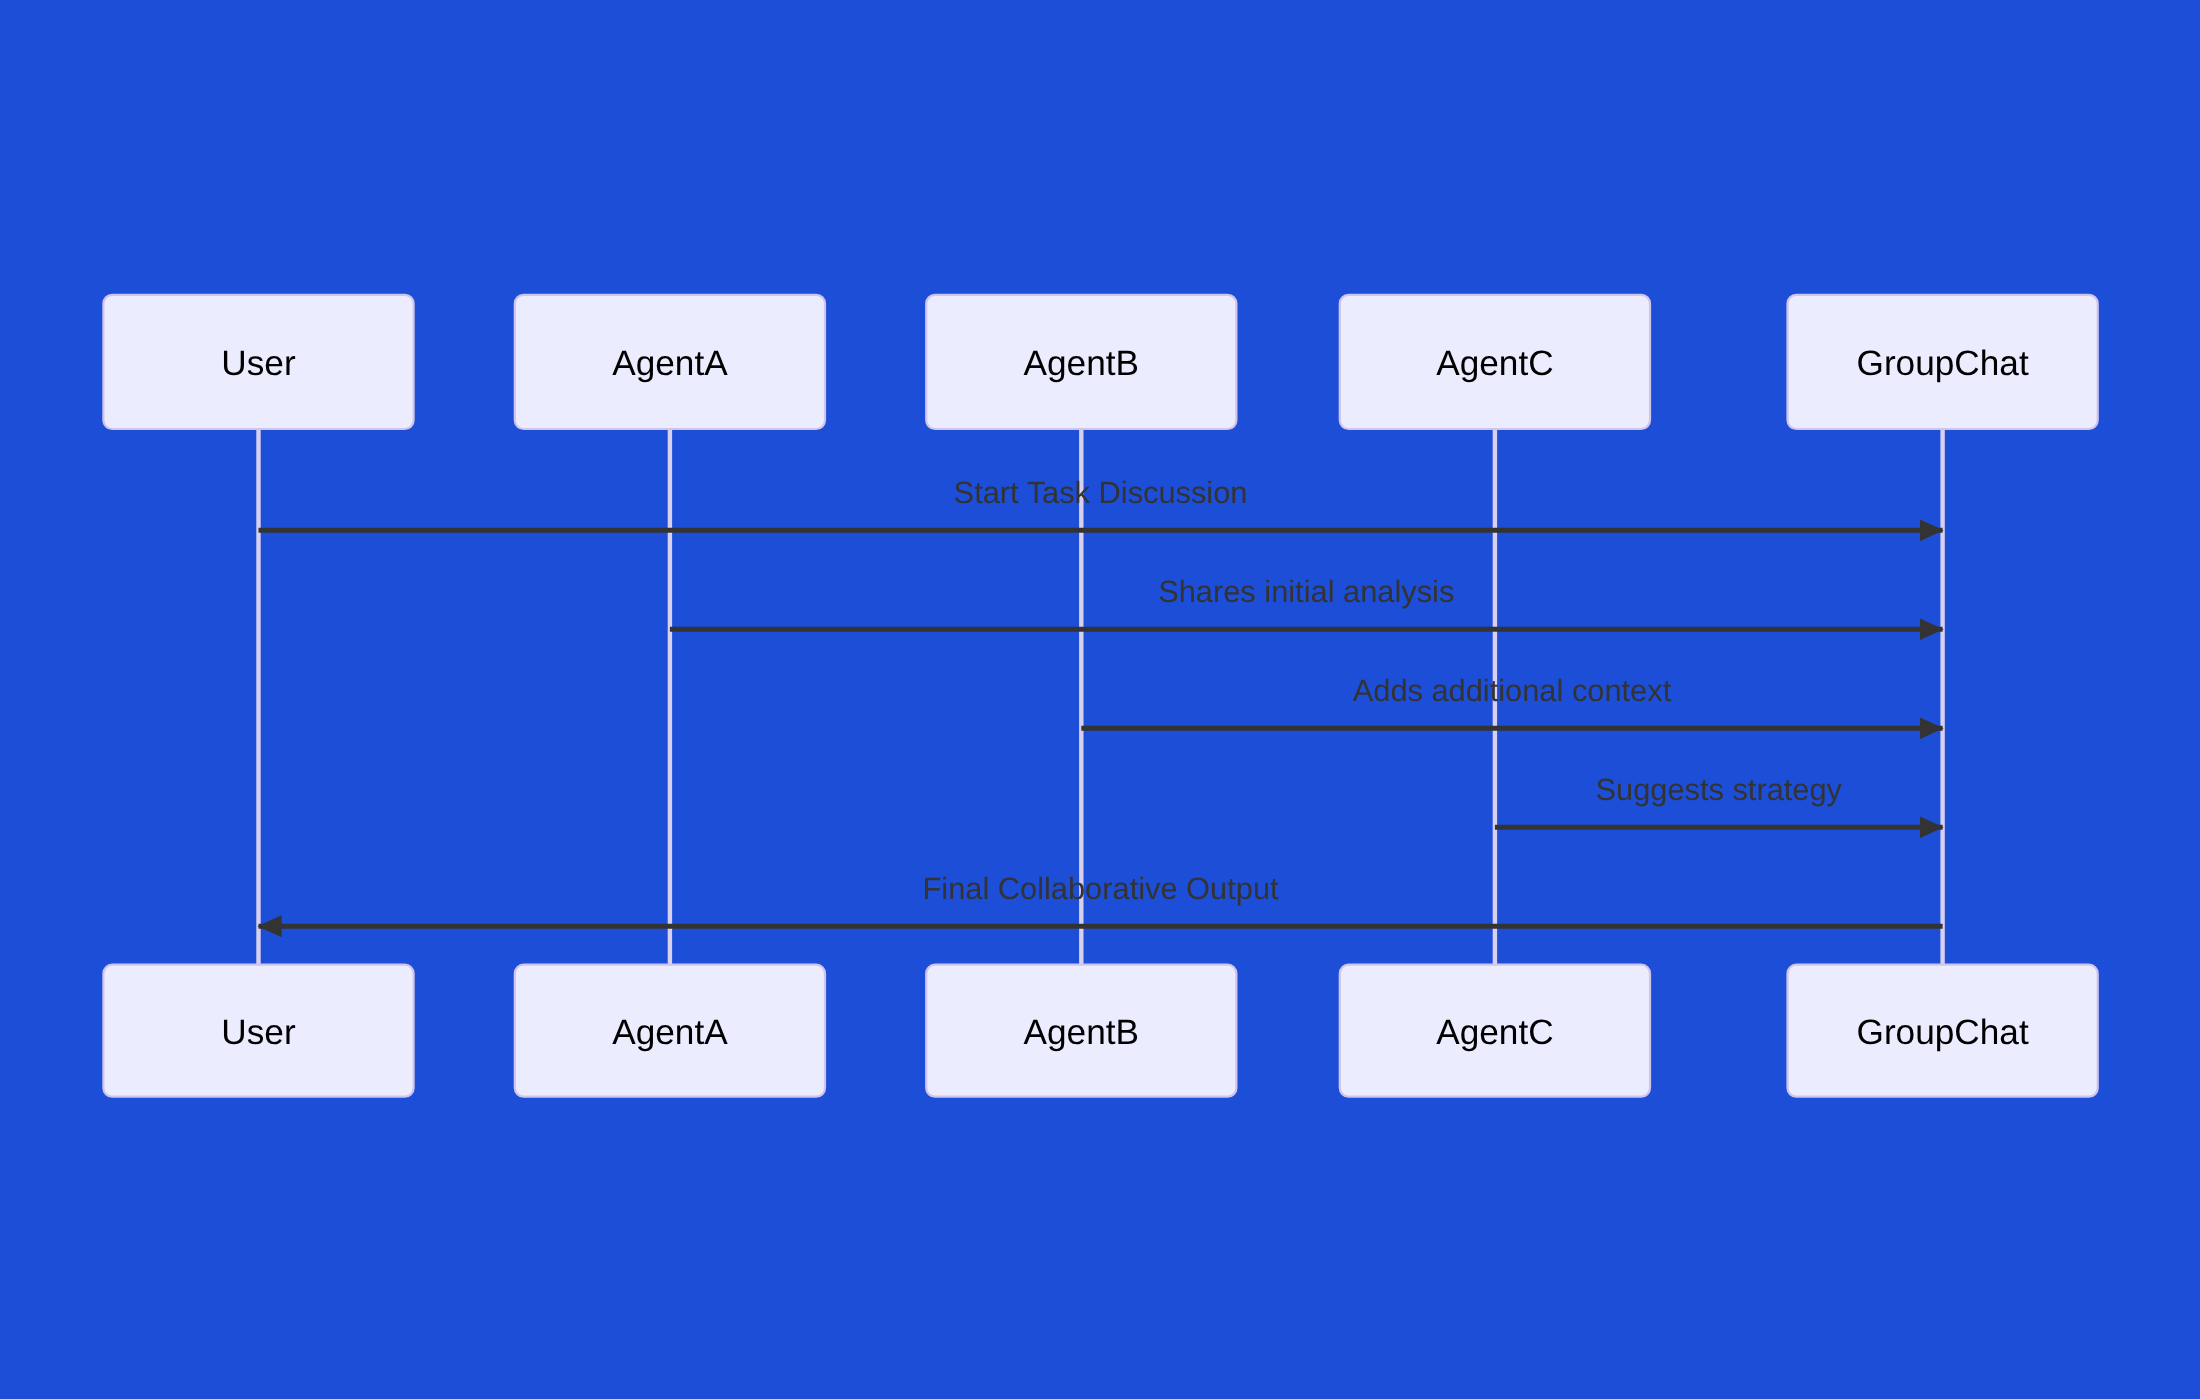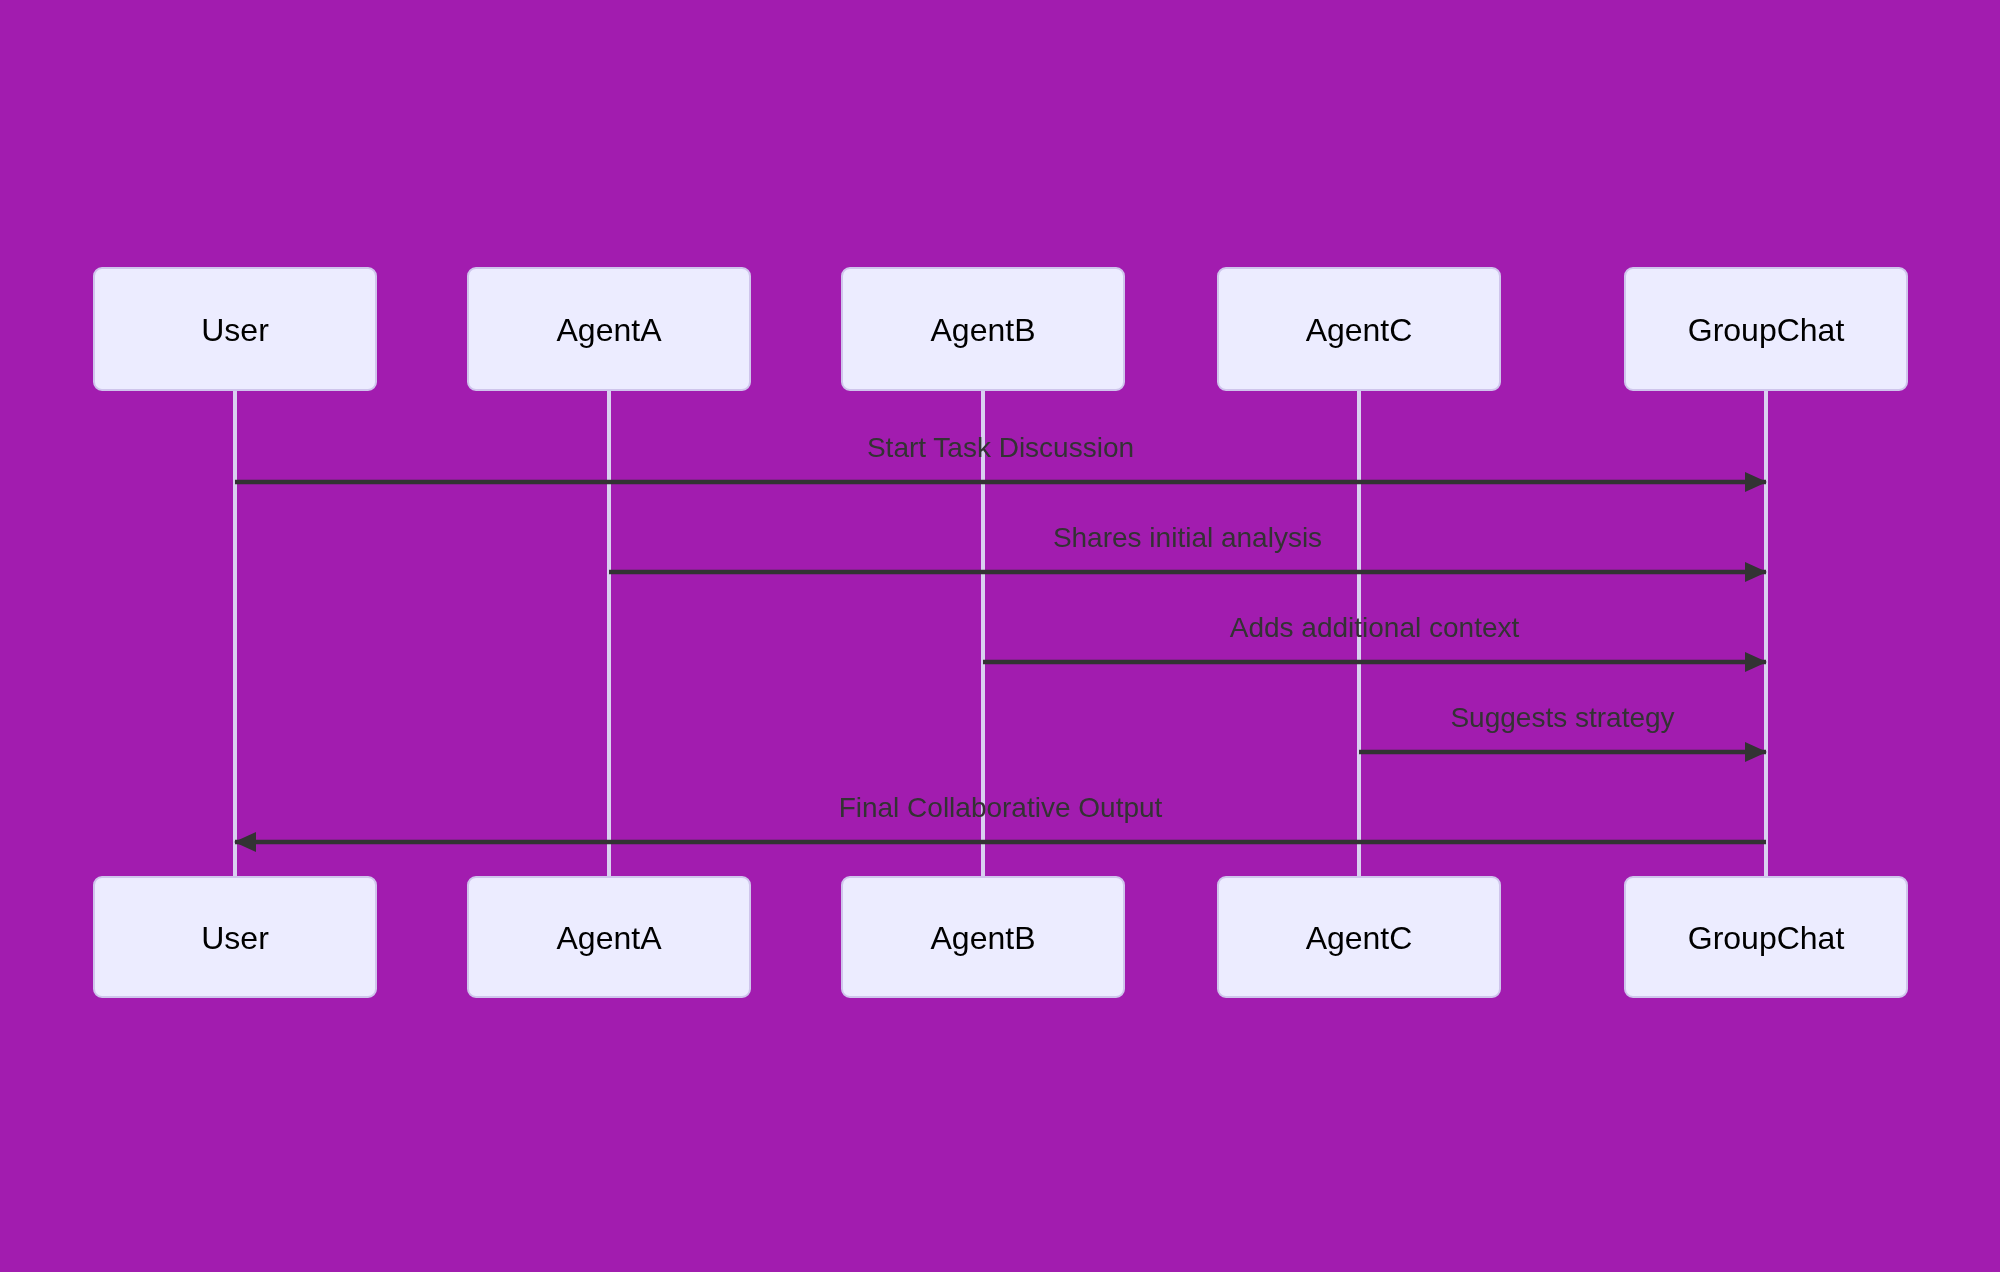--- a/index.html
+++ b/index.html
@@ -4,21 +4,21 @@
 <style>
   html, body {
     margin: 0;
     padding: 0;
     background: #ffffff;
   }
   .page {
     position: relative;
     width: 2000px;
     height: 1272px;
-    background: #a21caf;
+    background: #1d4ed8;
     overflow: hidden;
     font-family: "Liberation Sans", "DejaVu Sans", sans-serif;
   }
   svg text {
     font-family: "Liberation Sans", "DejaVu Sans", sans-serif;
   }
   .actor-label {
     font-size: 32px;
     font-weight: 400;
   }

